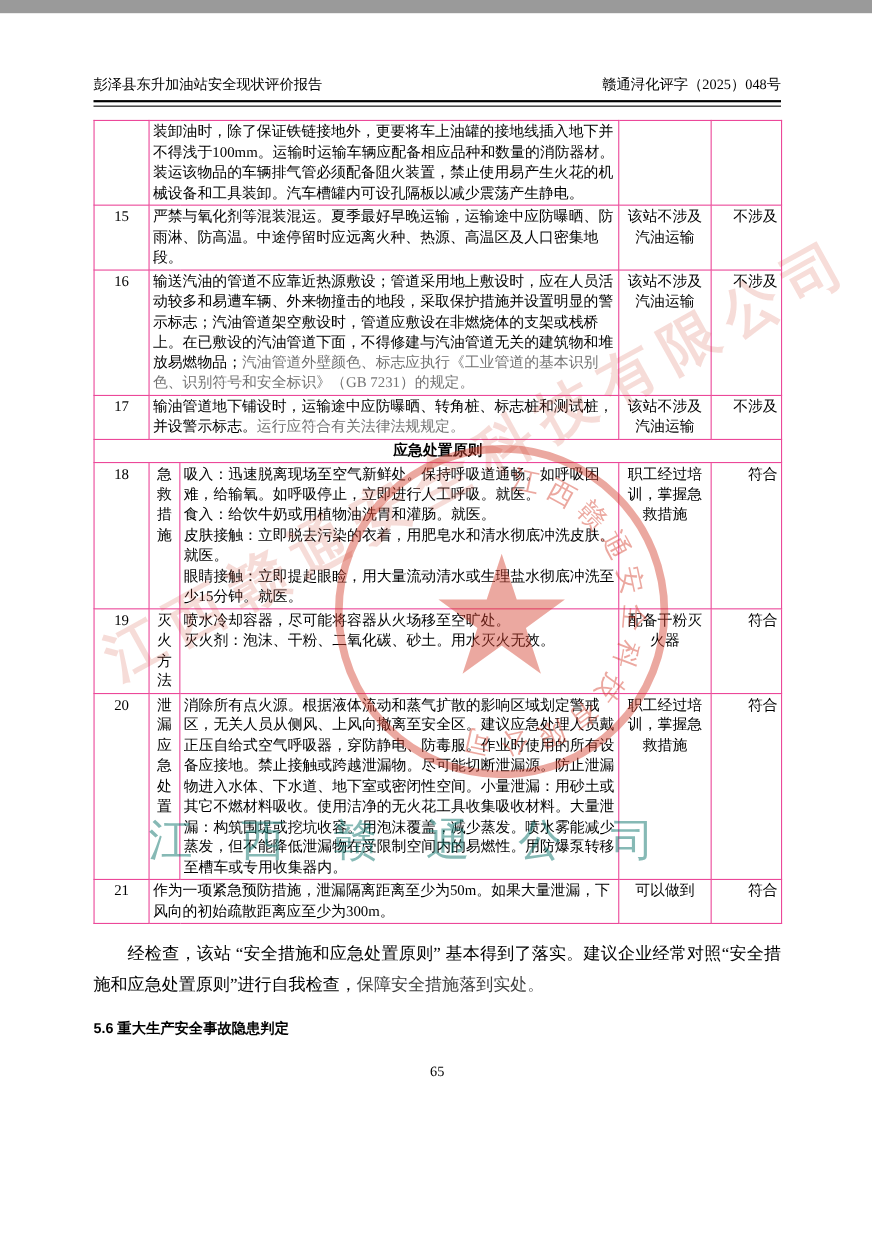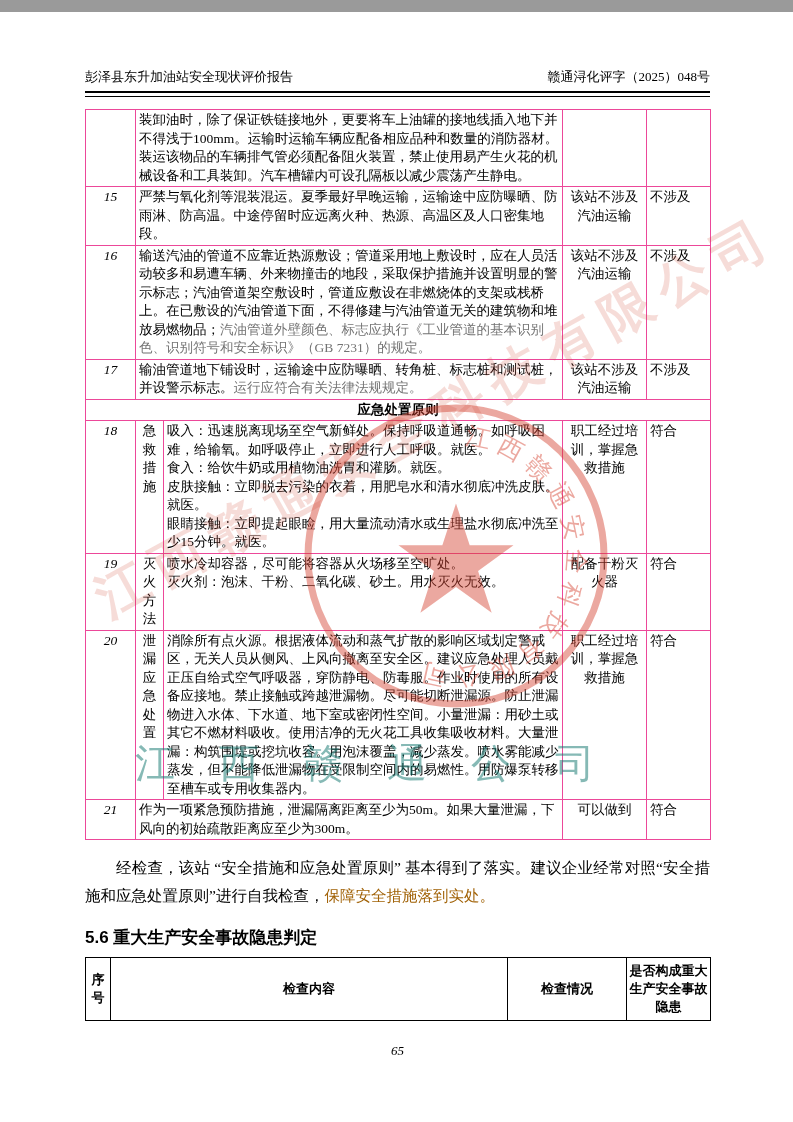--- a/index.html
+++ b/index.html
@@ -13,45 +13,45 @@
   
   .doc-header { display:flex; justify-content:space-between; align-items:flex-end;
     font-size:13px; padding-bottom:5px; }
   .double-rule { height:3px; border-top:2px solid #000; border-bottom:1px solid #000; margin-bottom:12px; }
 
   
   table.doc-table { width:100%; border-collapse:collapse; table-layout:fixed;
     font-size:13.5px; line-height:18.5px; }
   table.doc-table td { border:1px solid #ec4899; padding:1px 3px; vertical-align:top;
     word-break:break-all; }
-  td.num    { text-align:center; vertical-align:middle;font-style:italic; }
+  td.num    { text-align:center; vertical-align:middle; }
   td.cat    { text-align:center; vertical-align:middle; padding:1px 1px; }
   td.status { text-align:center; vertical-align:middle; }
-  td.result { text-align:left; vertical-align:middle; }
+  td.result { text-align:right; vertical-align:middle; }
   td.section-hdr { text-align:center; font-weight:bold; vertical-align:middle; padding:2px 0; }
   .red  { color:#737373;font-family:Liberation Serif, serif; }
-  .blue { color:#a16207; }
+  .blue { color:#404040; }
 
   
   .conclusion { margin-top:14px; font-size:15.5px; line-height:28px;
     text-align:justify; text-indent:2em; }
 
   
   .sec-heading { margin-top:16px; font-family:"Liberation Sans","DejaVu Sans",sans-serif;
-    font-weight:bold; font-size:17px; }
+    font-weight:bold; font-size:13px; }
   .tbl-caption { margin-top:12px; text-align:center; font-family:"Liberation Sans","DejaVu Sans",sans-serif;
     font-weight:bold; font-size:15px; }
 
   
   table.t57 { width:100%; border-collapse:collapse; table-layout:fixed; margin-top:8px;
     font-family:"Liberation Sans","DejaVu Sans",sans-serif; font-size:13px; line-height:18px; }
   table.t57 td { border:1px solid #000; text-align:center; vertical-align:middle;
     font-weight:bold; height:60px; padding:1px 1px; word-break:break-all; }
 
-  .page-footer { margin-top:22px; text-align:center; font-size:13px;font-style:italic; }
+  .page-footer { margin-top:22px; text-align:center; font-size:13px; }
 
   
   .wm { position:absolute; z-index:10; pointer-events:none; }
   .seal { left:300px; top:388px; width:312px; height:312px; opacity:0.45; }
   .wm-red-text { left:100px; top:556px; transform:rotate(-29deg); transform-origin:left center;
     font-size:52px; font-weight:bold; letter-spacing:12px; white-space:nowrap;
     color:#cf4430; opacity:0.18; font-family:"Liberation Sans","DejaVu Sans",sans-serif; }
   .wm-blue-text { left:135px; top:724px; font-size:40px; font-weight:normal; letter-spacing:44px;
     white-space:nowrap; color:#0f766e; opacity:0.5;
     font-family:"Liberation Sans","DejaVu Sans",sans-serif; }
@@ -161,36 +161,20 @@
           <td class="result">符合</td>
         </tr>
       </tbody>
     </table>
 
     <p class="conclusion"><span>经检查，该站 “安全措施和应急处置原则” 基本得到了落实。建议企业经常对照“安全措施和应急处置原则”进行自我检查，</span><span class="blue">保障安全措施落到实处。</span></p>
 
     <div class="sec-heading">5.6 重大生产安全事故隐患判定</div>
 
 
-    <table class="t57">
-      <colgroup>
-        <col style="width:25px">
-          <col style="width:397px">
-          <col style="width:119px">
-          <col style="width:84px">
-      </colgroup>
-      <tbody>
-        <tr>
-          <td>序号</td>
-          <td>检查内容</td>
-          <td>检查情况</td>
-          <td>是否构成重大生产安全事故隐患</td>
-        </tr>
-      </tbody>
-    </table>
 
     <div class="page-footer">65</div>
 
   </div>
 
   <div class="wm seal">
     <svg width="312" height="312" viewBox="0 0 312 312">
       <circle cx="156" cy="156" r="148" fill="none" stroke="#d5402e" stroke-width="7"></circle>
       <path id="sealArc" d="M 156,44 A 112,112 0 1 1 155.9,44" fill="none"></path>
       <text fill="#d5402e" font-size="25" letter-spacing="7" font-family="Liberation Sans, DejaVu Sans, sans-serif">

